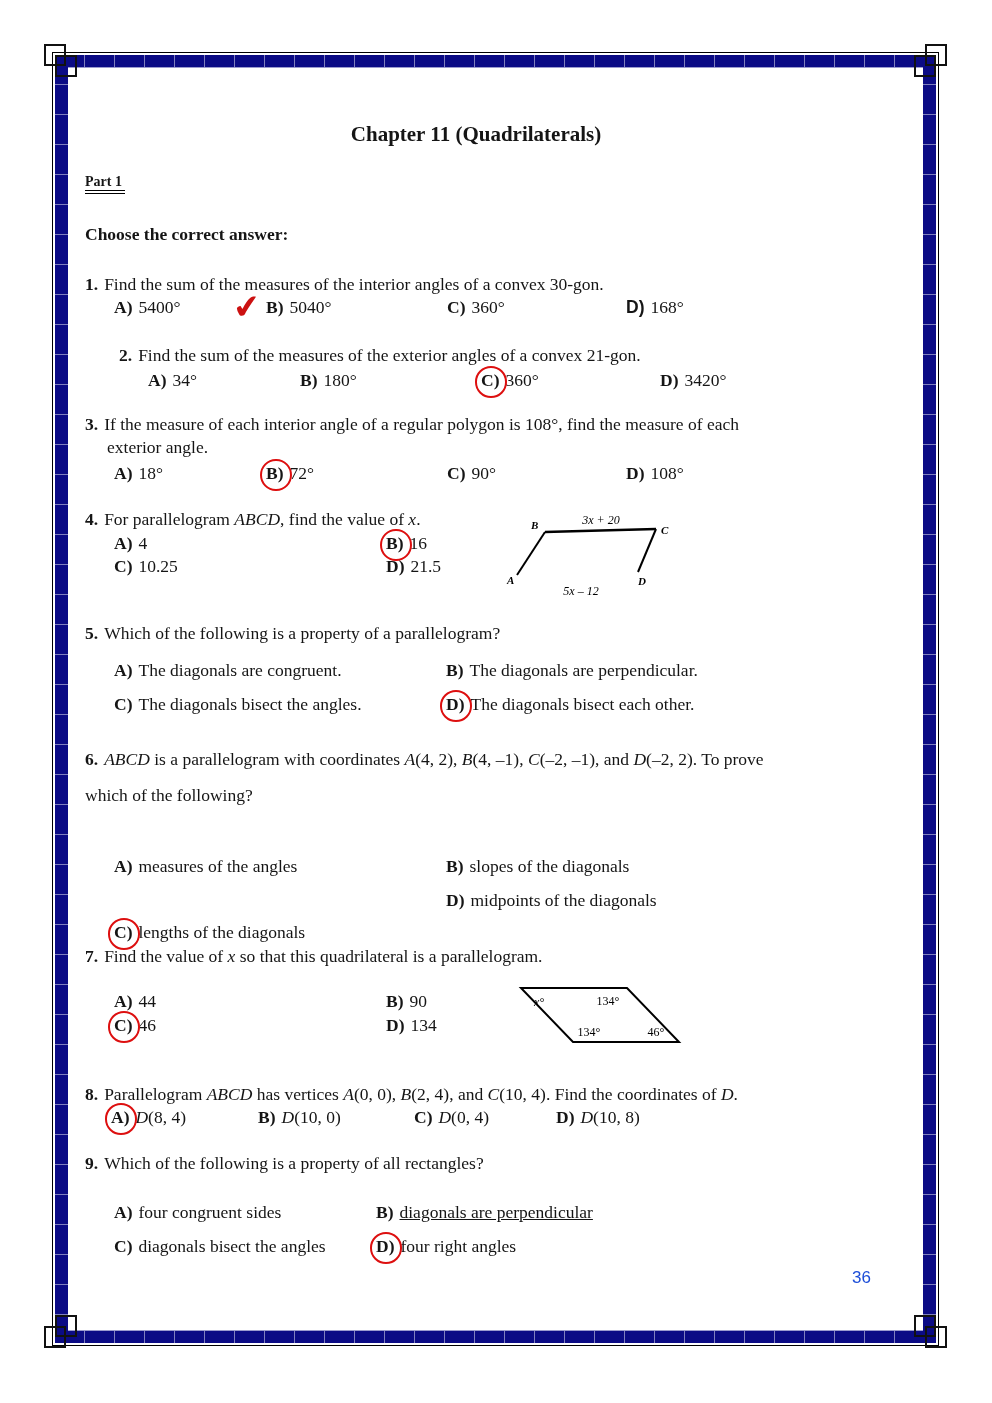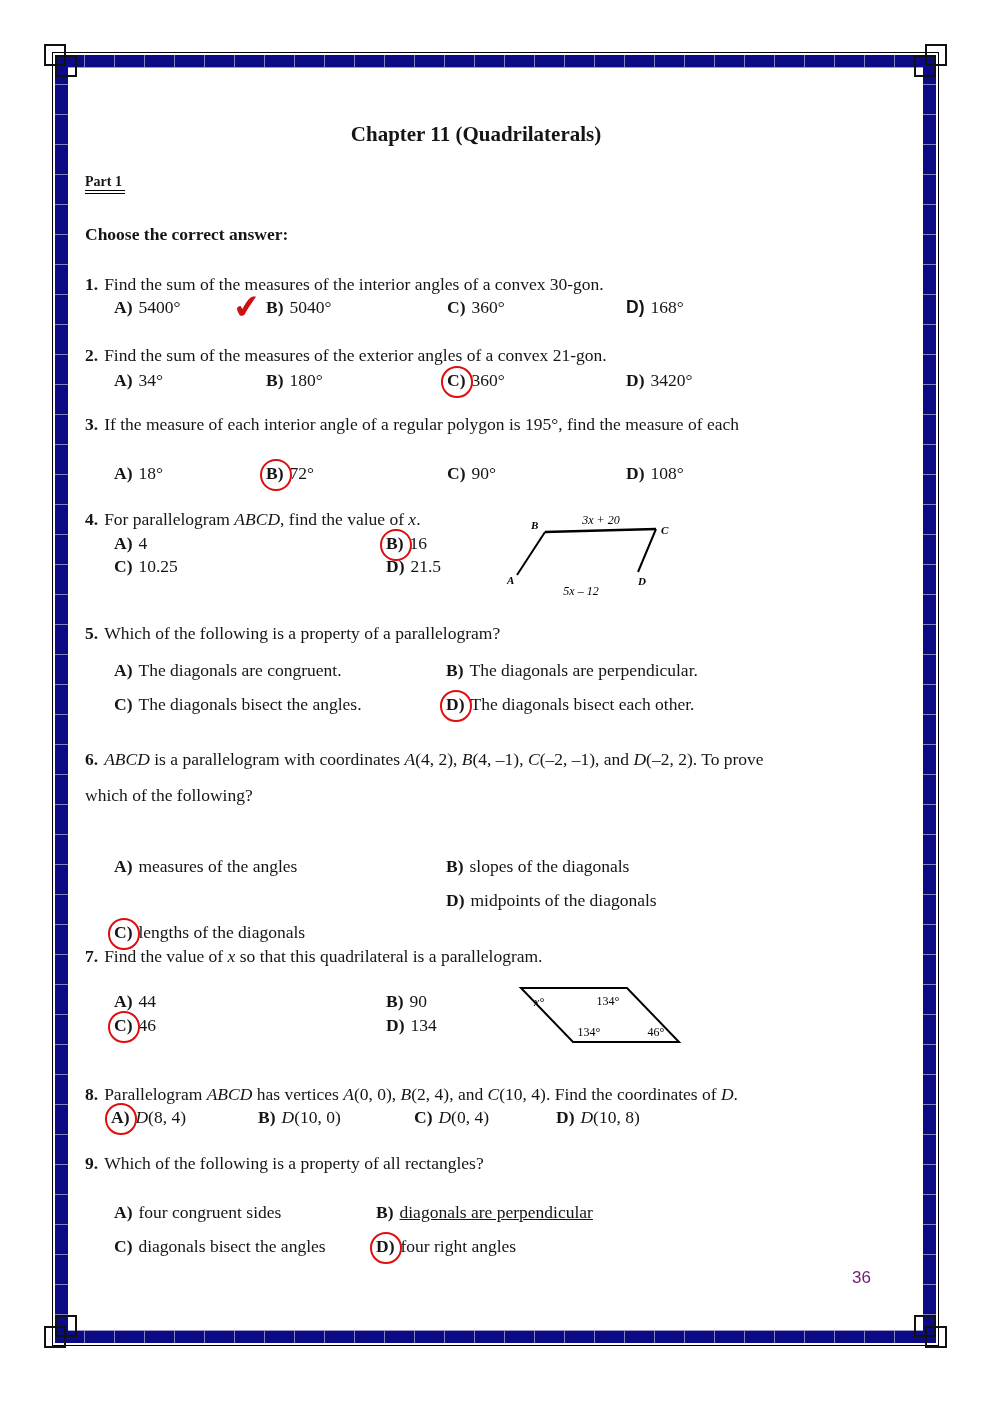--- a/index.html
+++ b/index.html
@@ -80,21 +80,21 @@
   .diagram text {
     font-family:"Liberation Serif", serif;
     fill:#000;
   }
   .dg-side { font-size:12px; font-style:italic; }
   .dg-vert { font-size:11px; font-style:italic; font-weight:bold; }
   .dg-ang  { font-size:12px; }
 
   .page-num {
     position:absolute; left:852px; top:1268px;
-    font-size:17px; font-family:"Liberation Sans", sans-serif; color:#701a75;
+    font-size:17px; font-family:"Liberation Sans", sans-serif; color:#1d4ed8;
   }
 </style>
 </head>
 <body>
 
 <div class="frame-outline"></div>
 <div class="bar bar-h bar-top"></div>
 <div class="bar bar-h bar-bottom"></div>
 <div class="bar bar-v bar-left"></div>
 <div class="bar bar-v bar-right"></div>
@@ -112,30 +112,31 @@
 <div class="instruction">Choose the correct answer:</div>
 
 <div class="question" style="top:273px;">
   <div class="qline"><span class="qnum">1.</span><span><span>Find the sum of the measures of the interior angles of a convex 30-gon.</span></span></div>
   <span class="opt" style="left:28px; top:24px;"><span class="opt-label">A)</span><span>5400°</span></span>
   <span class="opt" style="left:180px; top:24px;"><span class="opt-label mark-check">B)</span><span>5040°</span></span>
   <span class="opt" style="left:361px; top:24px;"><span class="opt-label">C)</span><span>360°</span></span>
   <span class="opt" style="left:540px; top:24px;"><span class="opt-label sans">D)</span><span>168°</span></span>
 </div>
 
-<div class="question" style="top:344px;">
+<div class="question" style="top:344px;margin-left:34px;">
   <div class="qline"><span class="qnum">2.</span><span><span>Find the sum of the measures of the exterior angles of a convex 21-gon.</span></span></div>
   <span class="opt" style="left:28px; top:26px;"><span class="opt-label">A)</span><span>34°</span></span>
   <span class="opt" style="left:180px; top:26px;"><span class="opt-label">B)</span><span>180°</span></span>
   <span class="opt" style="left:361px; top:26px;"><span class="opt-label mark-circle">C)</span><span>360°</span></span>
   <span class="opt" style="left:540px; top:26px;"><span class="opt-label">D)</span><span>3420°</span></span>
 </div>
 
 <div class="question" style="top:413px;">
-  <div class="qline"><span class="qnum">3.</span><span><span>If the measure of each interior angle of a regular polygon is 195°, find the measure of each</span></span></div>
+  <div class="qline"><span class="qnum">3.</span><span><span>If the measure of each interior angle of a regular polygon is 108°, find the measure of each</span></span></div>
+  <div class="qline cont"><span><span>exterior angle.</span></span></div>
   <span class="opt" style="left:28px; top:50px;"><span class="opt-label">A)</span><span>18°</span></span>
   <span class="opt" style="left:180px; top:50px;"><span class="opt-label mark-circle">B)</span><span>72°</span></span>
   <span class="opt" style="left:361px; top:50px;"><span class="opt-label">C)</span><span>90°</span></span>
   <span class="opt" style="left:540px; top:50px;"><span class="opt-label">D)</span><span>108°</span></span>
 </div>
 
 <div class="question" style="top:508px;">
   <div class="qline"><span class="qnum">4.</span><span><span>For parallelogram </span><span class="i">ABCD</span><span>, find the value of </span><span class="i">x</span><span>.</span></span></div>
   <span class="opt" style="left:28px; top:25px;"><span class="opt-label">A)</span><span>4</span></span>
   <span class="opt" style="left:300px; top:25px;"><span class="opt-label mark-circle">B)</span><span>16</span></span>

